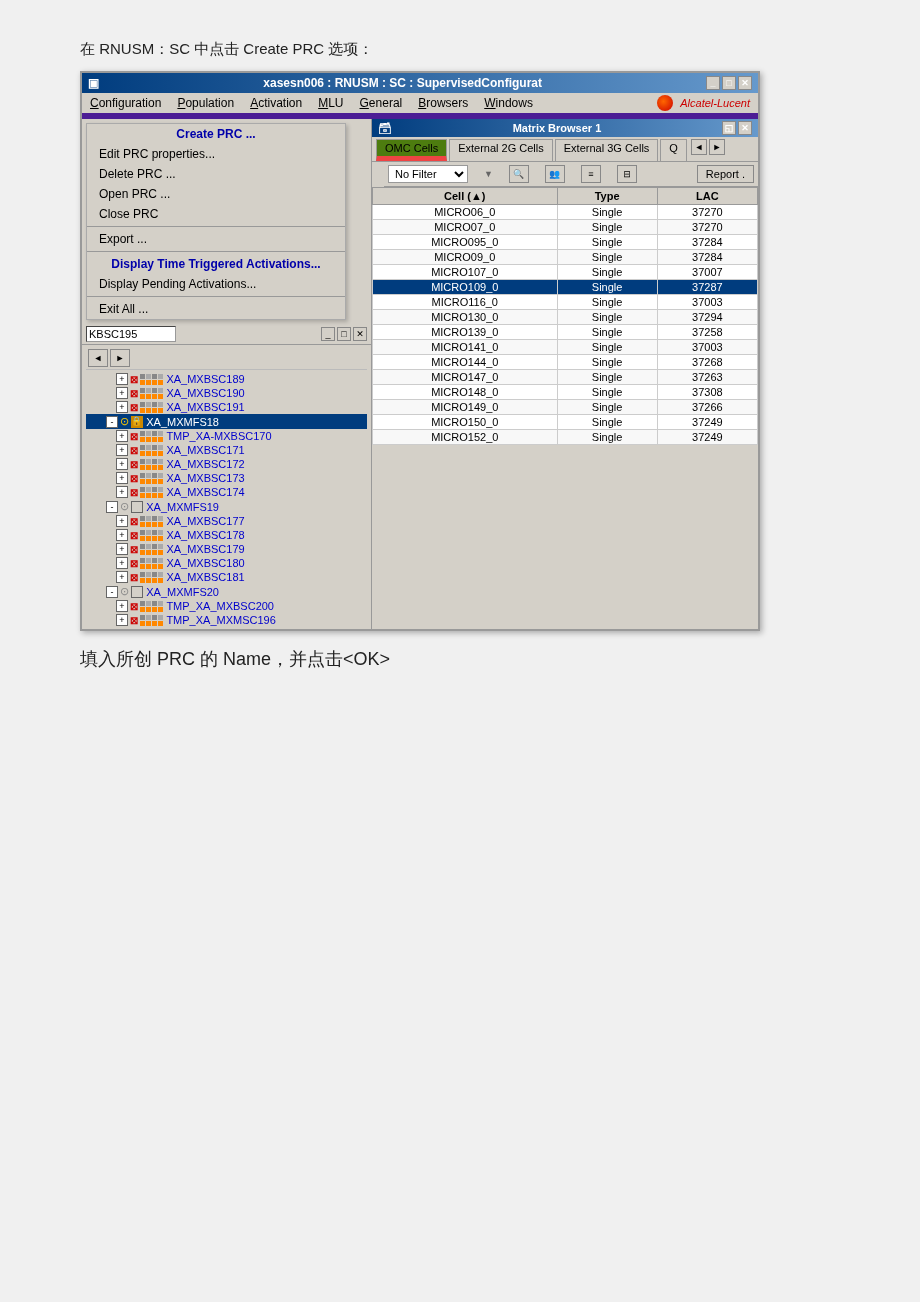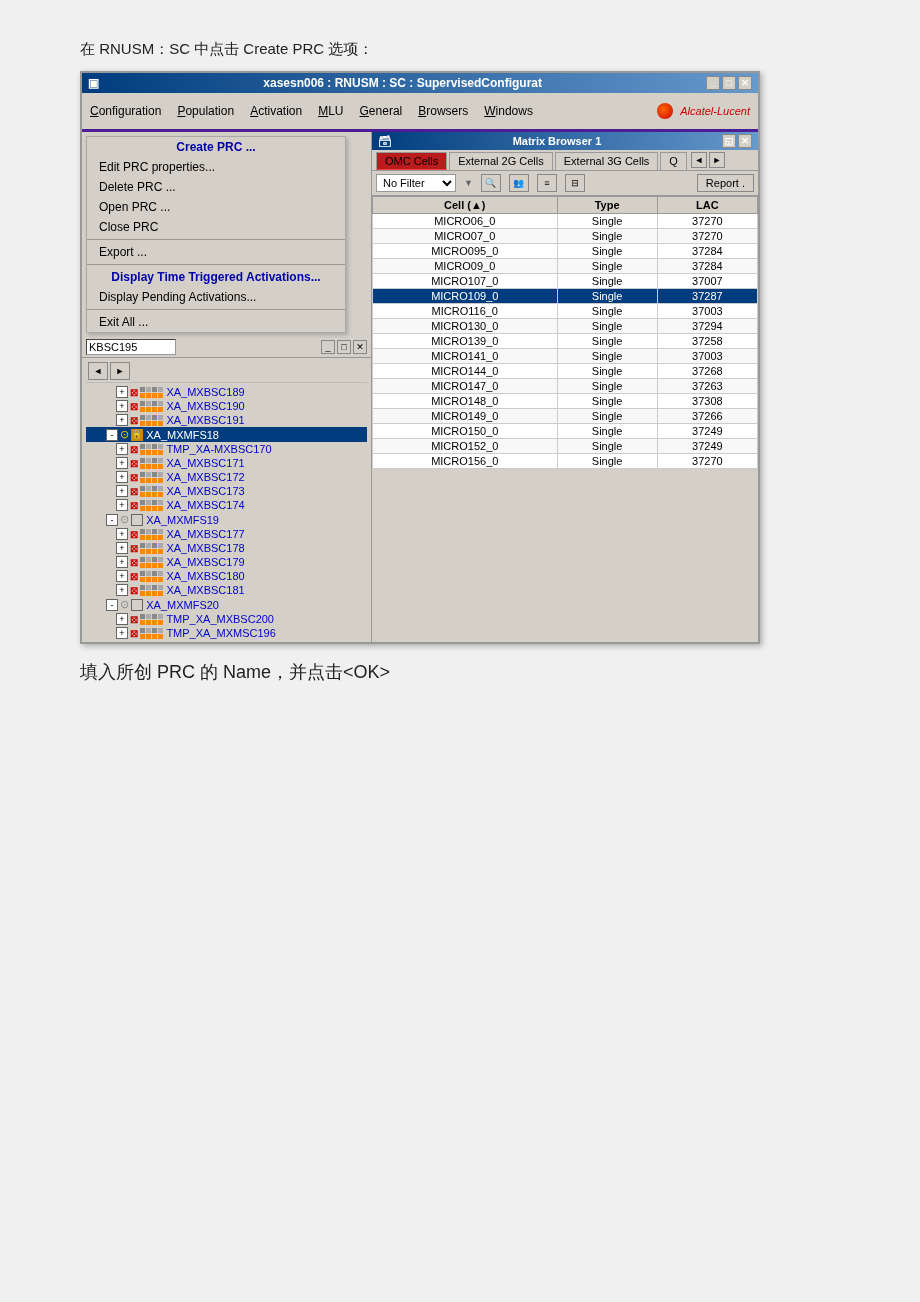--- a/index.html
+++ b/index.html
@@ -43,25 +43,25 @@
       height: 14px;
       background: #d4d0c8;
       border: 1px solid #888;
       font-size: 9px;
       text-align: center;
       line-height: 12px;
       cursor: pointer;
     }
     .menu-bar {
       background: #d4d0c8;
-      padding: 10px 4px;
+      padding: 2px 4px;
       display: flex;
       gap: 8px;
       align-items: center;
-      border-bottom: 3px solid #4c1d95;
+      border-bottom: 6px solid #4c1d95;
       font-size: 12px;
     }
     .menu-bar span {
       cursor: pointer;
       padding: 1px 4px;
     }
     .alcatel-logo {
       margin-left: auto;
       font-size: 11px;
       color: #cc0000;
@@ -175,30 +175,31 @@
     }
     .matrix-tab {
       padding: 2px 8px;
       border: 1px solid #999;
       background: #d4d0c8;
       cursor: pointer;
       border-bottom: none;
       font-size: 11px;
     }
     .matrix-tab.active {
-      background: #b91c1c;
-      border-bottom: 1px solid #ef4444;
+      background: #4d7c0f;
+      border-bottom: 5px solid #ef4444;
     }
     .filter-bar {
       display: flex;
       align-items: center;
       padding: 3px 4px;
-      gap: 8px;
+      gap: 16px;
       background: #d4d0c8;
       border-bottom: 1px solid #999;
+      margin-left: 12px;
     }
     .filter-dropdown {
       border: 1px solid #999;
       background: white;
       font-size: 11px;
       padding: 1px 2px;
       min-width: 80px;
     }
     .filter-btn {
       width: 20px;
@@ -768,25 +769,20 @@
                   <tr>
                     <td>MICRO150_0</td>
                     <td>Single</td>
                     <td>37249</td>
                   </tr>
                   <tr>
                     <td>MICRO152_0</td>
                     <td>Single</td>
                     <td>37249</td>
                   </tr>
-                  <tr>
-                    <td>MICRO156_0</td>
-                    <td>Single</td>
-                    <td>37270</td>
-                  </tr>
                 </tbody>
             </table>
           </div>
 
         </div>
       </div>
 
     </div>
   </div>
 

